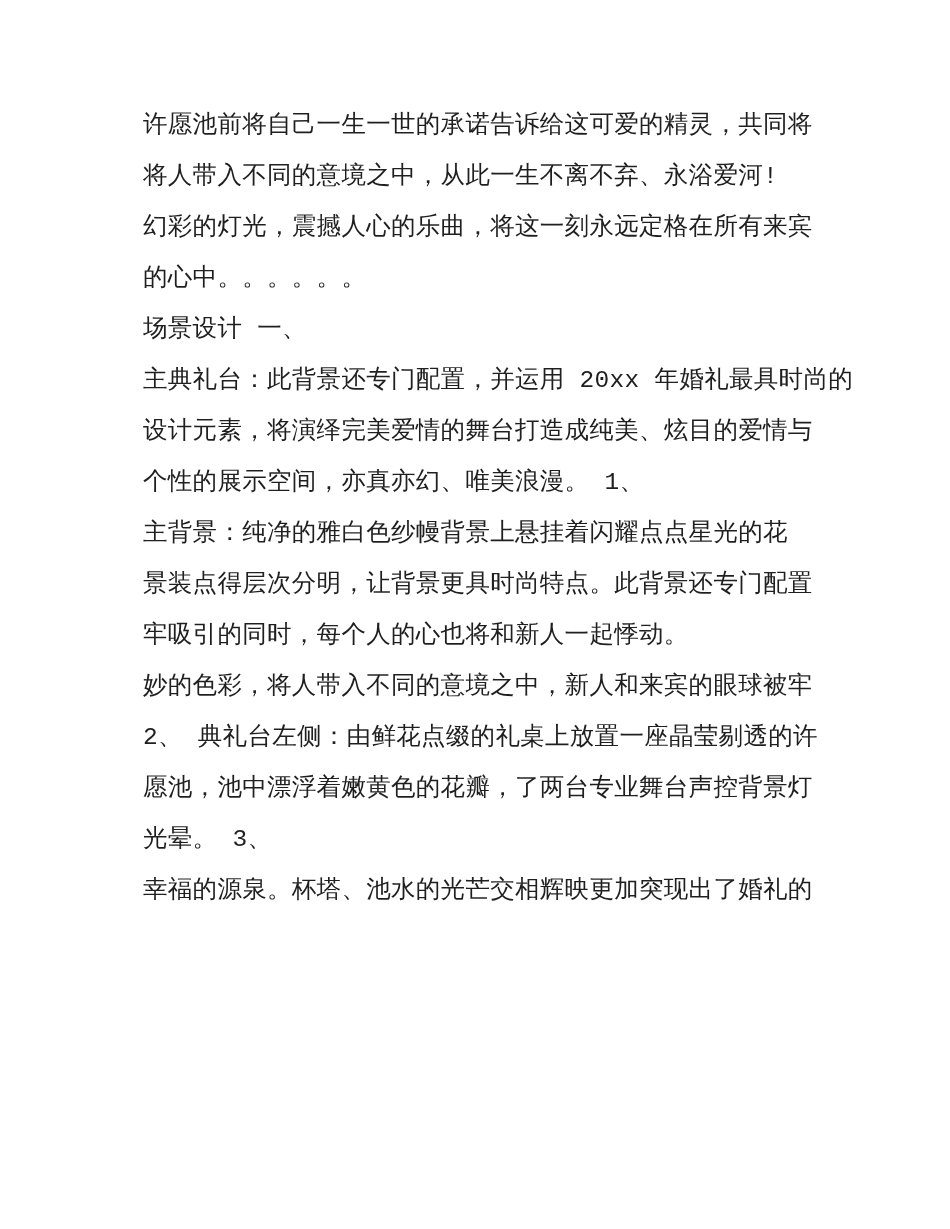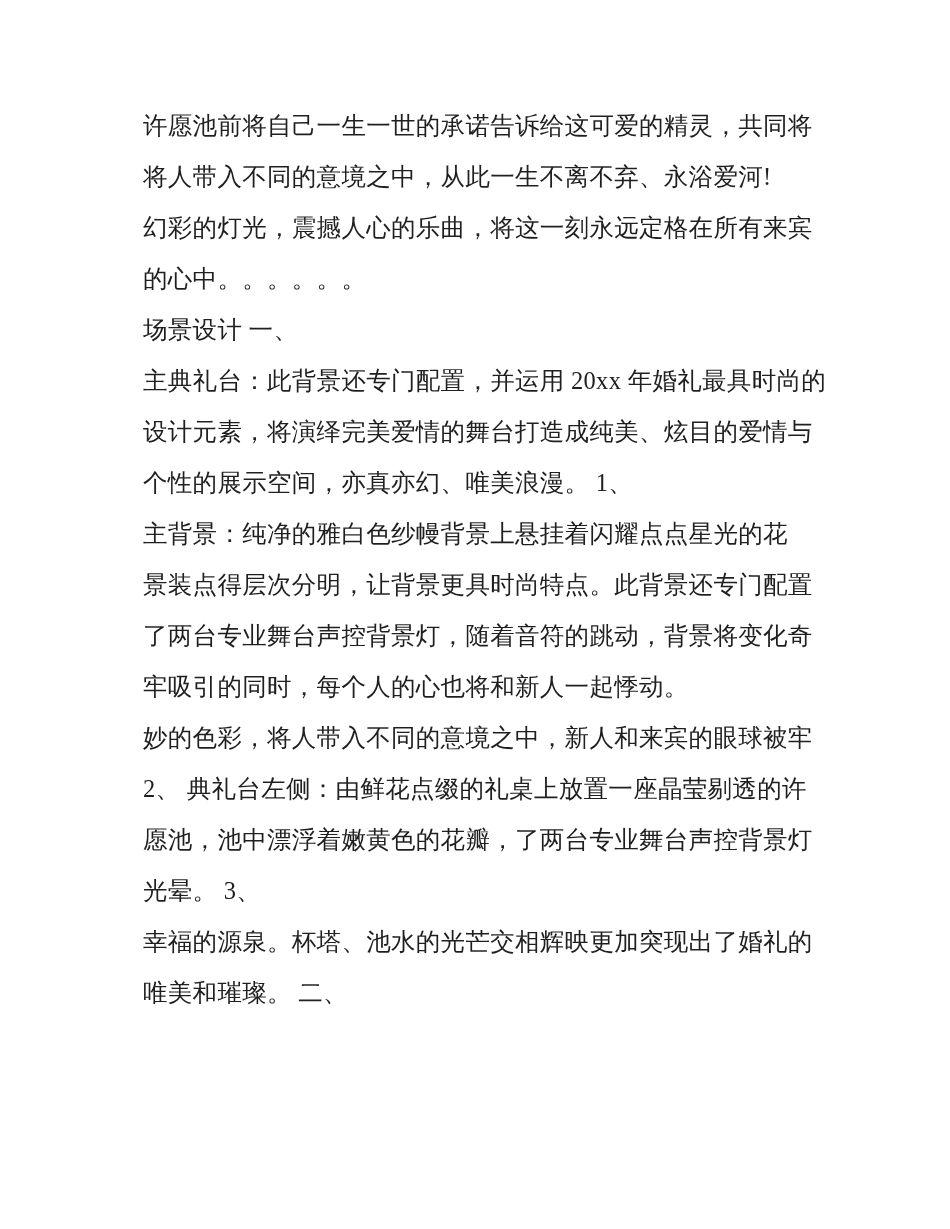--- a/index.html
+++ b/index.html
@@ -14,21 +14,21 @@
     overflow: hidden;
   }
   .page {
     position: relative;
     width: 950px;
     height: 1229px;
     background: var(--page-bg);
     padding: 100px 120px 0 143px;
   }
   .line {
-    font-family: Liberation Serif, serif;
+    font-family: Liberation Mono, monospace;
     font-size: 24.5px;
     line-height: 51px;
     height: 51px;
     color: var(--text-color);
     white-space: pre;
     letter-spacing: 0.3px;
     font-weight: 400;
   }
 </style>
 </head>
@@ -38,21 +38,19 @@
   <div class="line">许愿池前将自己一生一世的承诺告诉给这可爱的精灵，共同将</div>
   <div class="line">将人带入不同的意境之中，从此一生不离不弃、永浴爱河!</div>
   <div class="line">幻彩的灯光，震撼人心的乐曲，将这一刻永远定格在所有来宾</div>
   <div class="line">的心中。。。。。。</div>
   <div class="line">场景设计 一、</div>
   <div class="line">主典礼台：此背景还专门配置，并运用 20xx 年婚礼最具时尚的</div>
   <div class="line">设计元素，将演绎完美爱情的舞台打造成纯美、炫目的爱情与</div>
   <div class="line">个性的展示空间，亦真亦幻、唯美浪漫。 1、</div>
   <div class="line">主背景：纯净的雅白色纱幔背景上悬挂着闪耀点点星光的花</div>
   <div class="line">景装点得层次分明，让背景更具时尚特点。此背景还专门配置</div>
-  <div class="line">了两台专业舞台声控背景灯，随着音符的跳动，背景将变化奇</div>
   <div class="line">牢吸引的同时，每个人的心也将和新人一起悸动。</div>
   <div class="line">妙的色彩，将人带入不同的意境之中，新人和来宾的眼球被牢</div>
   <div class="line">2、 典礼台左侧：由鲜花点缀的礼桌上放置一座晶莹剔透的许</div>
   <div class="line">愿池，池中漂浮着嫩黄色的花瓣，了两台专业舞台声控背景灯</div>
   <div class="line">光晕。 3、</div>
   <div class="line">幸福的源泉。杯塔、池水的光芒交相辉映更加突现出了婚礼的</div>
-  <div class="line">唯美和璀璨。 二、</div>
 </div>
 
 </body></html>

